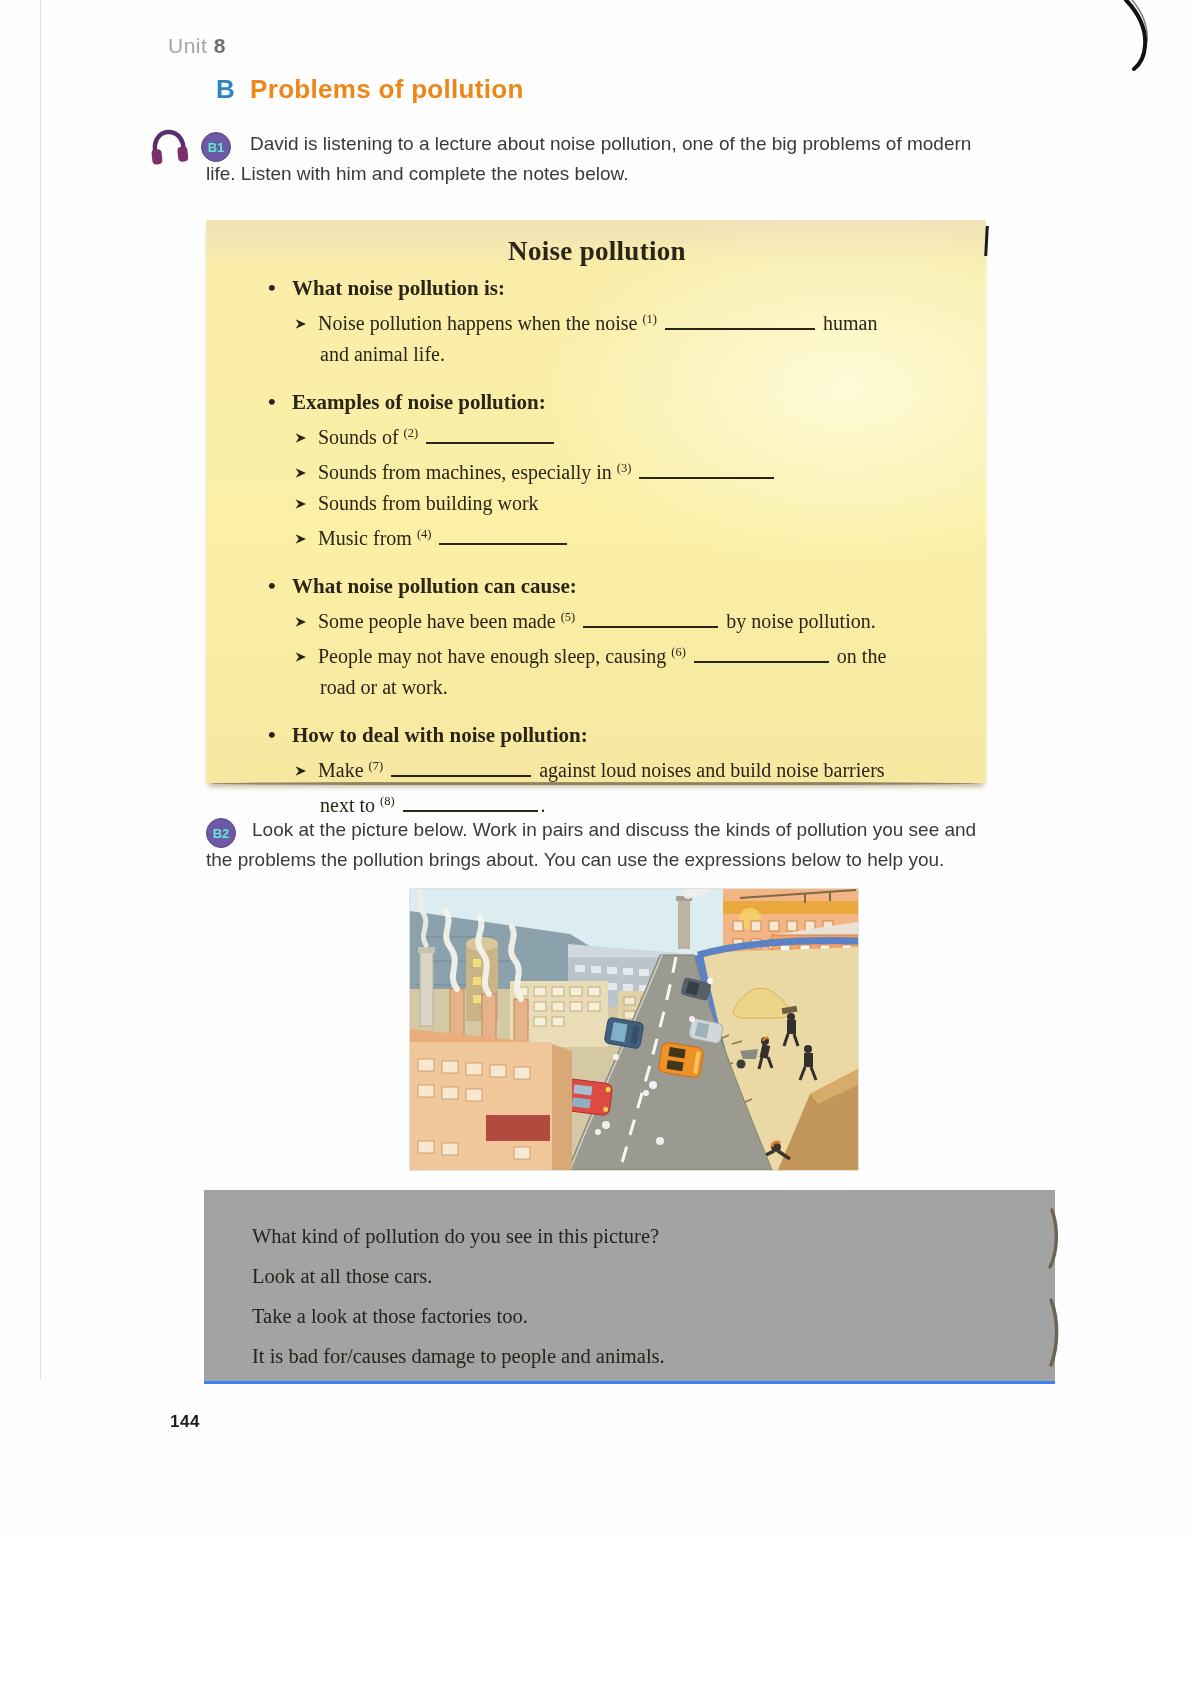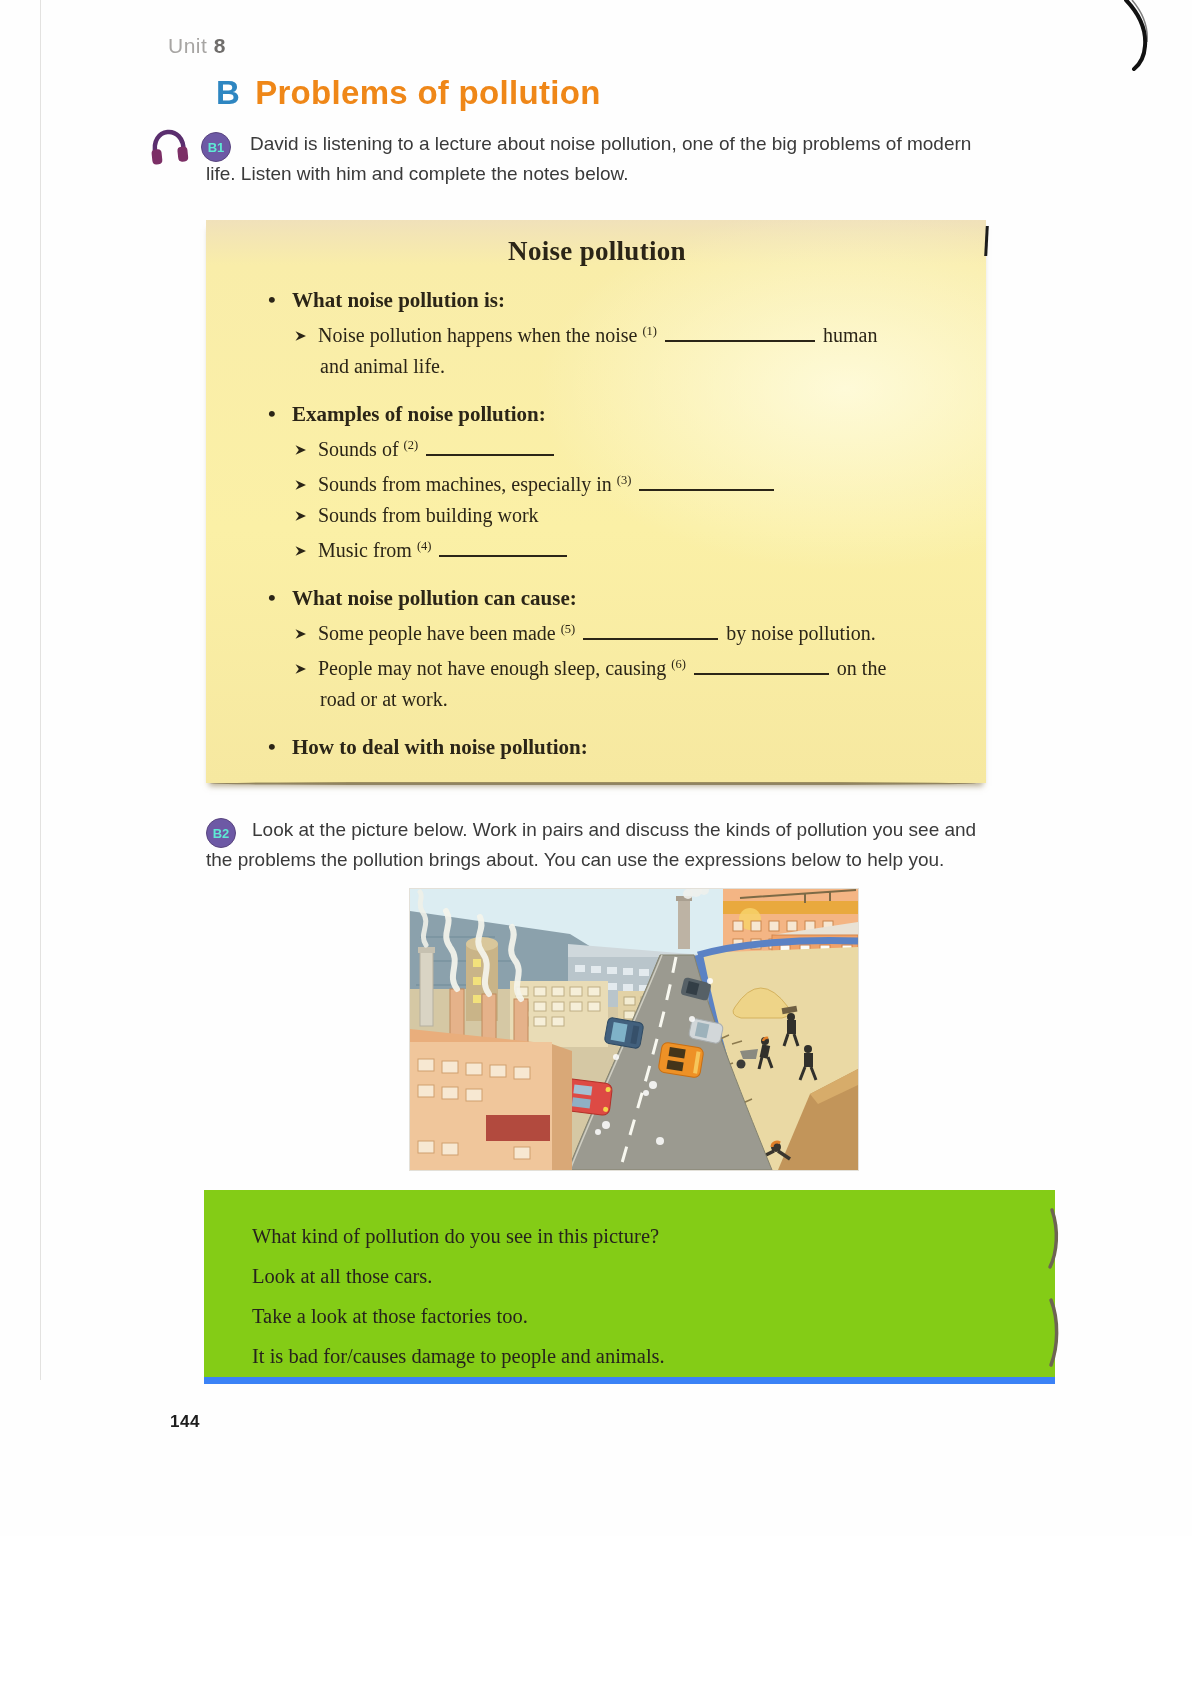--- a/index.html
+++ b/index.html
@@ -6,21 +6,21 @@
   #page{position:relative;width:1192px;height:1536px;background:#fefefe;overflow:hidden;
         font-family:"Liberation Sans",sans-serif;}
   .abs{position:absolute;}
 
   
   .left-edge{left:40px;top:0;width:1px;height:1380px;background:#e3e2e0;}
 
   
   .unit-line{left:168px;top:34px;font-size:21px;color:#a7a5a3;letter-spacing:.5px;}
   .unit-line b{color:#6f6d6b;font-weight:700;}
-  .section-heading{left:216px;top:74px;font-size:33px;font-weight:700;letter-spacing:.3px;}
+  .section-heading{left:216px;top:74px;font-size:26px;font-weight:700;letter-spacing:.3px;}
   .section-letter{color:#2e86c1;margin-right:15px;}
   .section-title{color:#ef8718;}
 
   
   .badge{width:30px;height:30px;border-radius:50%;background:#6d59a5;border:1.5px solid #59457f;
          color:#5eead4;font-size:13px;font-weight:700;display:flex;align-items:center;justify-content:center;
          box-sizing:border-box;}
   .instr{font-size:19px;line-height:30px;color:#3a3a3a;}
   #b1-badge{left:201px;top:132px;}
   #b1-text{left:206px;top:129px;width:770px;text-indent:44px;}
@@ -33,35 +33,35 @@
         padding:14px 26px 0 28px;
         font-family:"Liberation Serif",serif;color:#2b2517;
         background:
           radial-gradient(ellipse 55% 45% at 82% 30%, rgba(255,253,228,.8), rgba(255,253,228,0) 72%),
           linear-gradient(180deg,#f0e1ba 0%,#f9eda9 8%,#fbf0a6 55%,#f6e8a0 100%);
         box-shadow:0 6px 6px -3px rgba(122,102,52,.55);}
   #note::after{content:"";position:absolute;left:4px;right:10px;bottom:-2px;height:3px;
         background:#7f7049;opacity:.75;border-radius:60%/100%;}
   .note-title{text-align:center;font-size:27px;font-weight:700;line-height:34px;letter-spacing:.3px;}
   .note-section{margin-top:16px;}
-  .note-section:first-of-type{margin-top:16px;}
+  .note-section:first-of-type{margin-top:4px;}
   .note-heading{font-size:21px;font-weight:700;line-height:31px;padding-left:34px;}
   .note-heading .bullet{display:inline-block;width:24px;font-size:22px;}
   .note-item{font-size:20px;line-height:31px;padding-left:86px;text-indent:-26px;}
   .note-item svg{vertical-align:-1px;margin-right:10px;}
   .sup{font-size:12.5px;vertical-align:7px;margin:0 5px;}
   .blank{display:inline-block;border-bottom:2px solid #2b2517;height:.85em;margin:0 3px;vertical-align:baseline;}
   #note-tick{left:985px;top:226px;width:3px;height:30px;background:#1c1c1c;transform:rotate(3deg);}
 
   
   #picture{left:409px;top:888px;width:448px;height:281px;border:1px solid #e3e0d8;box-sizing:content-box;}
 
   
   #expr-box{left:204px;top:1190px;width:851px;height:194px;box-sizing:border-box;
-        background:#84cc16;border-bottom:7px solid #3b82f6;
+        background:#a3a3a3;border-bottom:3px solid #3b82f6;
         padding:26px 0 0 48px;font-family:"Liberation Serif",serif;}
   #expr-box p{margin:0;font-size:20.5px;line-height:40px;color:#26231c;}
   #torn-marks{left:1046px;top:1205px;}
 
   .page-number{left:170px;top:1412px;font-size:17px;font-weight:700;color:#1d1d1d;letter-spacing:.5px;}
 </style>
 </head>
 <body>
 
 <div id="page">
@@ -117,20 +117,23 @@
           <div class="note-heading"><span class="bullet">•</span><span>What noise pollution can cause:</span></div>
           <div class="note-item"><svg width="14" height="14" viewBox="0 0 14 14">
               <path d="M1.5,2.2 L12,7 L1.5,11.8 L4.8,7 Z" fill="#2b2517"></path>
             </svg><span>Some people have been made</span><span class="sup">(5)</span><span class="blank" style="width: 135px;"></span><span> by noise pollution.</span></div>
           <div class="note-item"><svg width="14" height="14" viewBox="0 0 14 14">
               <path d="M1.5,2.2 L12,7 L1.5,11.8 L4.8,7 Z" fill="#2b2517"></path>
             </svg><span>People may not have enough sleep, causing</span><span class="sup">(6)</span><span class="blank" style="width: 135px;"></span><span> on the</span><br><span>road or at work.</span></div>
         </div>
         <div class="note-section">
           <div class="note-heading"><span class="bullet">•</span><span>How to deal with noise pollution:</span></div>
+          <div class="note-item"><svg width="14" height="14" viewBox="0 0 14 14">
+              <path d="M1.5,2.2 L12,7 L1.5,11.8 L4.8,7 Z" fill="#2b2517"></path>
+            </svg><span>Make</span><span class="sup">(7)</span><span class="blank" style="width: 140px;"></span><span> against loud noises and build noise barriers</span><br><span>next to</span><span class="sup">(8)</span><span class="blank" style="width: 135px;"></span><span>.</span></div>
         </div>
       </div>
   </div>
   <div id="note-tick" class="abs"></div>
 
   <div id="b2-badge" class="abs badge">B2</div>
   <div id="b2-text" class="abs instr">Look at the picture below. Work in pairs and discuss the kinds of pollution you see and the problems the pollution brings about. You can use the expressions below to help you.</div>
 
   <svg id="picture" class="abs" viewBox="0 0 448 281">
 

